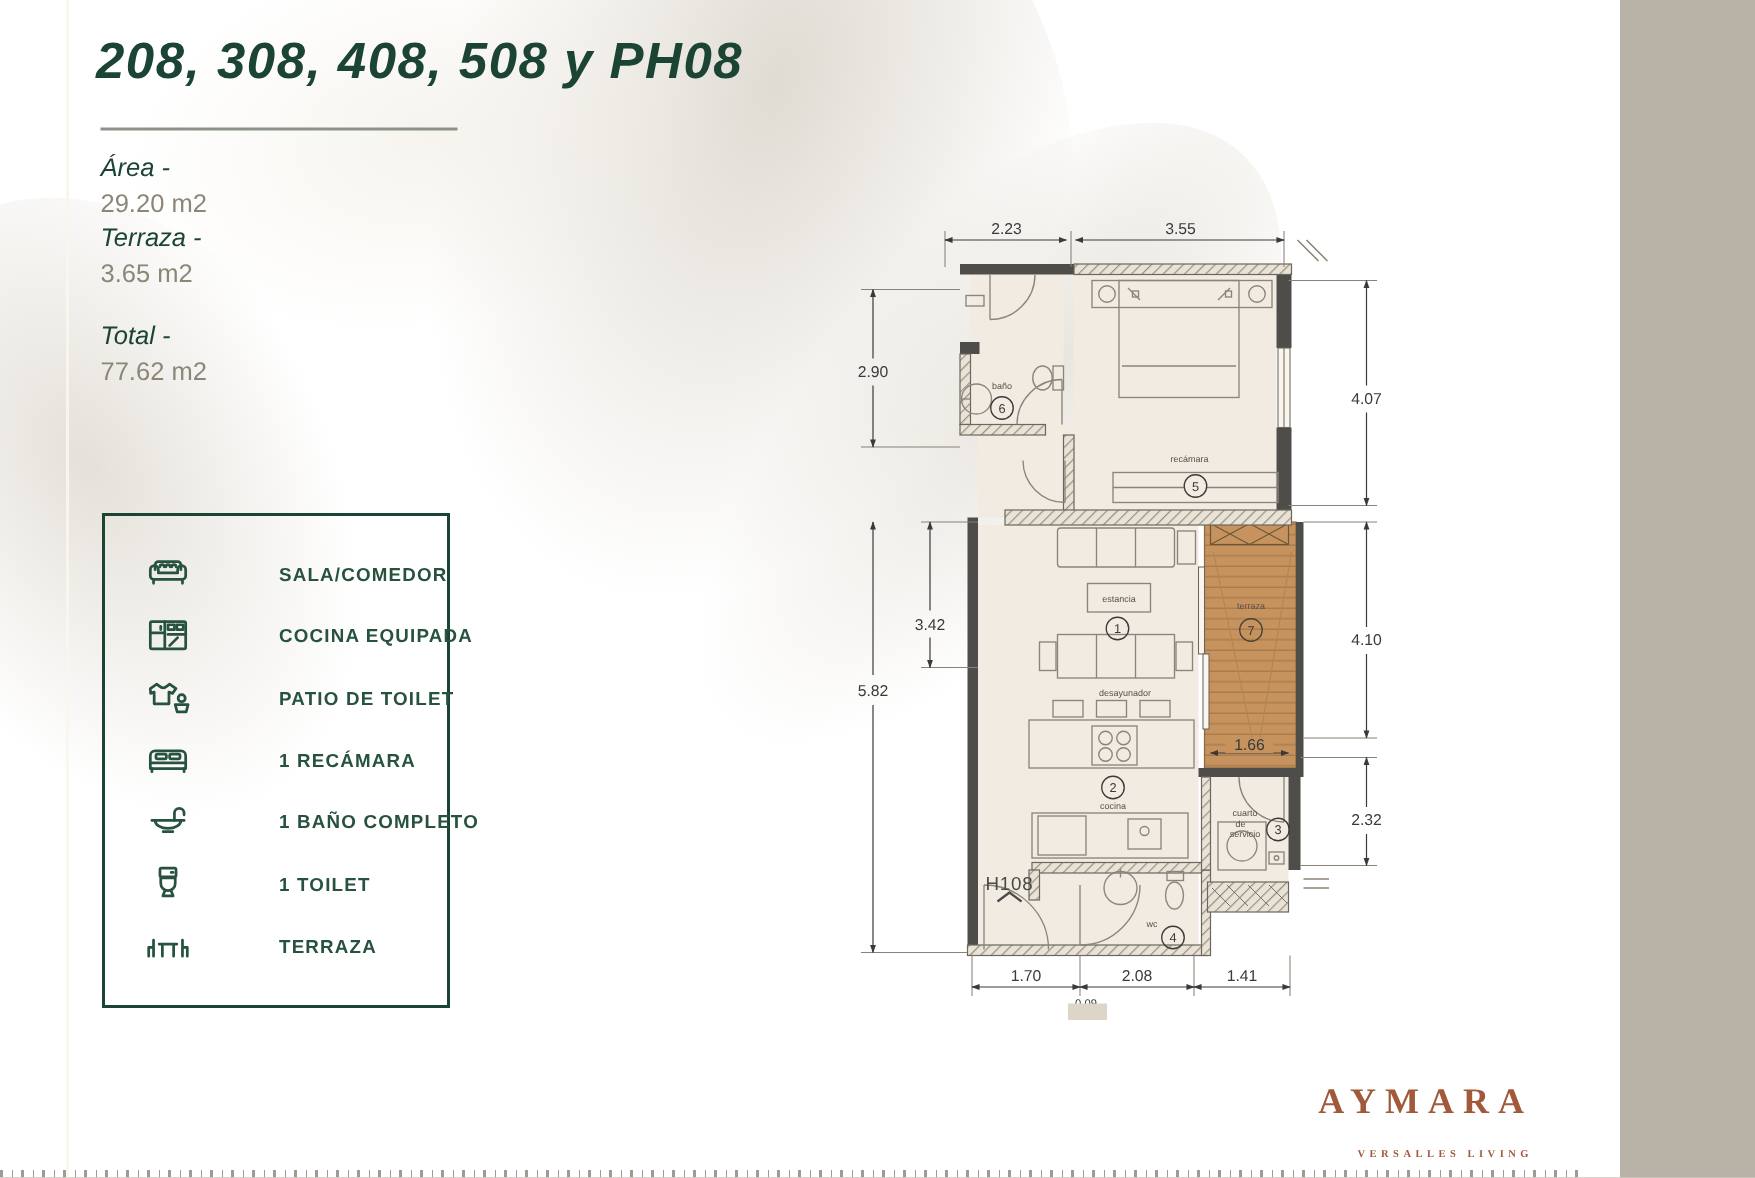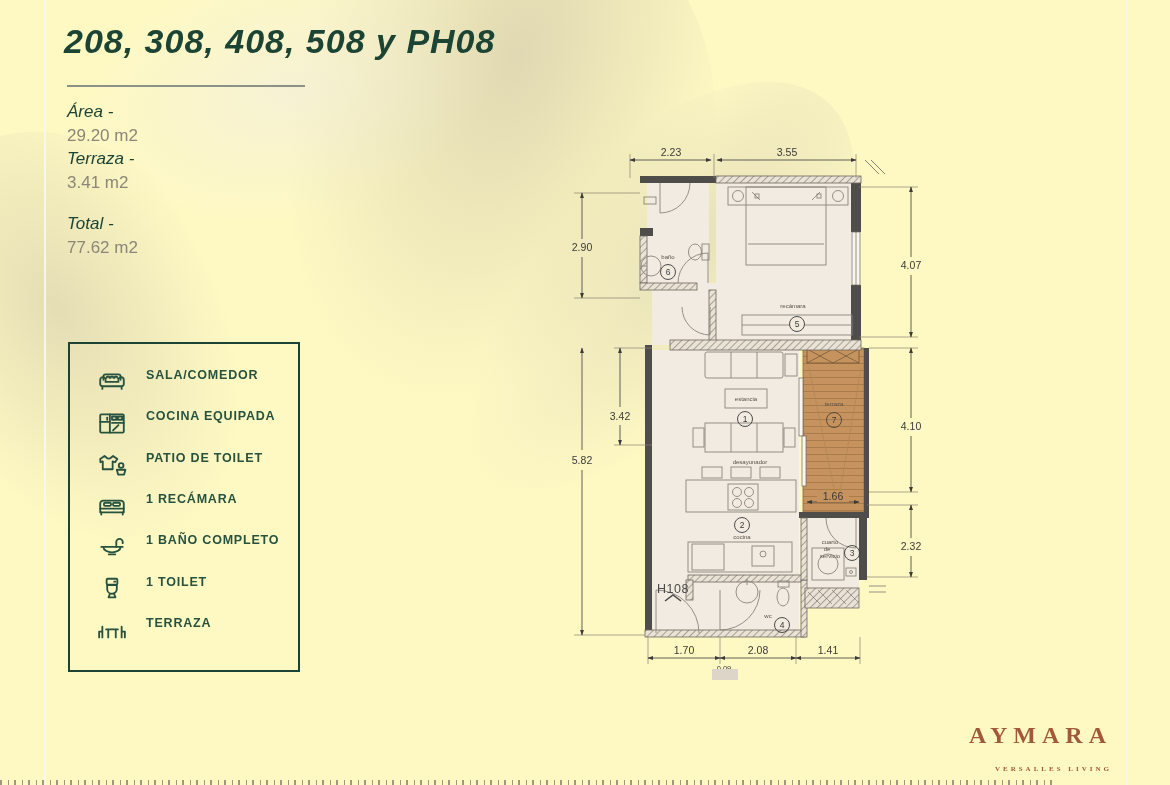--- a/index.html
+++ b/index.html
@@ -1,16 +1,16 @@
 <!DOCTYPE html>
 <html lang="es"><head>
 <meta charset="utf-8">
 <style>
   html,body{margin:0;padding:0;background:#b9b2a6;}
-  #canvas{position:relative;width:1170px;height:785px;background:#fef9c3;overflow:hidden;
+  #canvas{position:relative;width:1080px;height:785px;background:#ffffff;overflow:hidden;
           font-family:"Liberation Sans",sans-serif;}
   
   .frond{position:absolute;border-radius:50%;pointer-events:none;}
   .f1{left:250px;top:-120px;width:460px;height:560px;transform:rotate(20deg);
       background:radial-gradient(ellipse at 50% 30%, rgba(186,176,157,.45), rgba(186,176,157,0) 65%);}
   .f2{left:-90px;top:120px;width:340px;height:460px;transform:rotate(-28deg);
       background:radial-gradient(ellipse at 50% 40%, rgba(186,176,157,.38), rgba(186,176,157,0) 65%);}
   .f3{left:500px;top:30px;width:280px;height:560px;transform:rotate(42deg);
       background:radial-gradient(ellipse at 50% 35%, rgba(198,189,172,.40), rgba(198,189,172,0) 62%);}
   .f4{left:80px;top:-40px;width:420px;height:260px;transform:rotate(-12deg);
@@ -23,21 +23,21 @@
   .title-rule{position:absolute;left:67px;top:85px;width:238px;height:2px;background:#8d9288;}
 
   .stats{position:absolute;left:67px;top:100px;}
   .stat-label{font-size:17px;font-weight:400;font-style:italic;color:#1c4434;line-height:24px;}
   .stat-value{font-size:17px;color:#8c8678;line-height:23px;}
   .stat-gap{height:18px;}
 
   .legend{position:absolute;left:68px;top:342px;width:232px;height:330px;border:2px solid #1c4434;
           box-sizing:border-box;display:flex;flex-direction:column;justify-content:space-between;
           padding:24px 0 24px 24px;}
-  .legend-item{display:flex;height:30px;}
+  .legend-item{display:flex;align-items:center;height:30px;gap:40px;}
   .legend-icon{width:36px;height:30px;flex:0 0 36px;margin-right:16px;}
   .legend-icon svg{stroke:#26523e;fill:none;stroke-width:1.7;stroke-linecap:round;stroke-linejoin:round;}
   .legend-label{font-size:12.5px;font-weight:700;letter-spacing:.8px;color:#26523e;white-space:nowrap;}
 
   #plan{position:absolute;left:556px;top:140px;}
   .dim{font-size:10.5px;fill:#3a3a3a;}
   .dim-sm{font-size:7.5px;fill:#3a3a3a;}
   .room-label{font-size:6px;fill:#5a5248;}
   .room-num{font-size:8.5px;fill:#3a3a3a;}
   .unit-label{font-size:12.5px;fill:#4a4a4a;letter-spacing:.5px;}
@@ -62,21 +62,21 @@
   <div class="vline vl-left"></div>
   <div class="vline vl-right"></div>
 
   <div class="title">208, 308, 408, 508 y PH08</div>
   <div class="title-rule"></div>
 
   <div class="stats">
     <div class="stat-label">Área -</div>
     <div class="stat-value">29.20 m2</div>
     <div class="stat-label">Terraza -</div>
-    <div class="stat-value">3.41 m2</div>
+    <div class="stat-value">3.65 m2</div>
     <div class="stat-gap"></div>
     <div class="stat-label">Total -</div>
     <div class="stat-value">77.62 m2</div>
   </div>
 
   <div class="legend">
     <div class="legend-item">
       <span class="legend-icon">
         <svg viewBox="0 0 32 28" width="36" height="30">
           <path d="M5 15 v-4 a2.5 2.5 0 0 1 5 0 v2 h12 v-2 a2.5 2.5 0 0 1 5 0 v4 a2 2 0 0 1 -2 2 H7 a2 2 0 0 1 -2 -2 z"></path>

